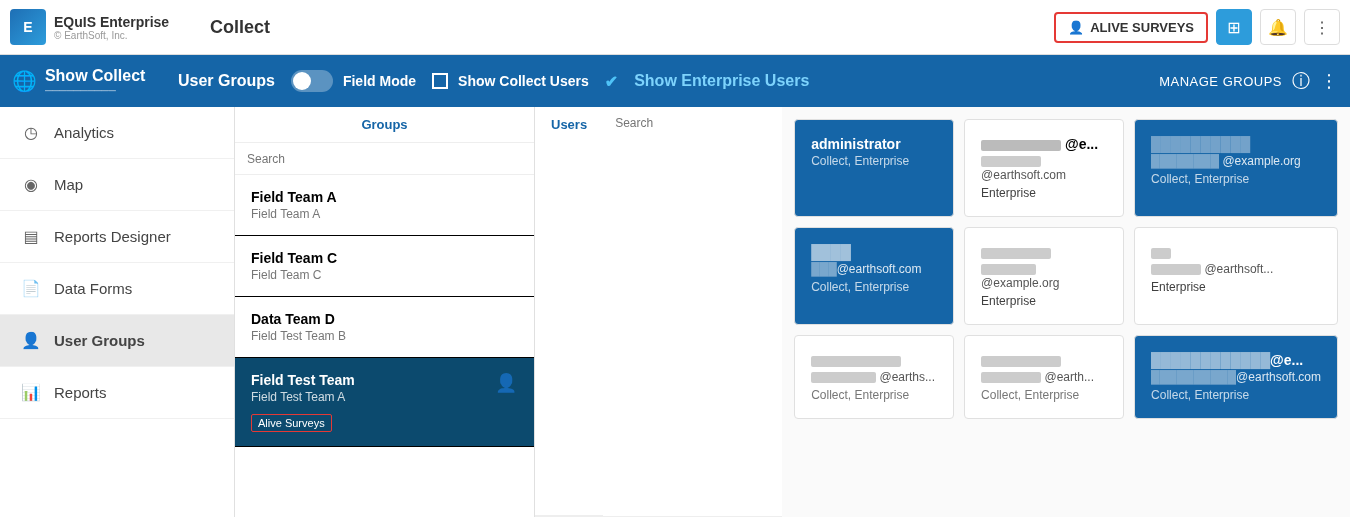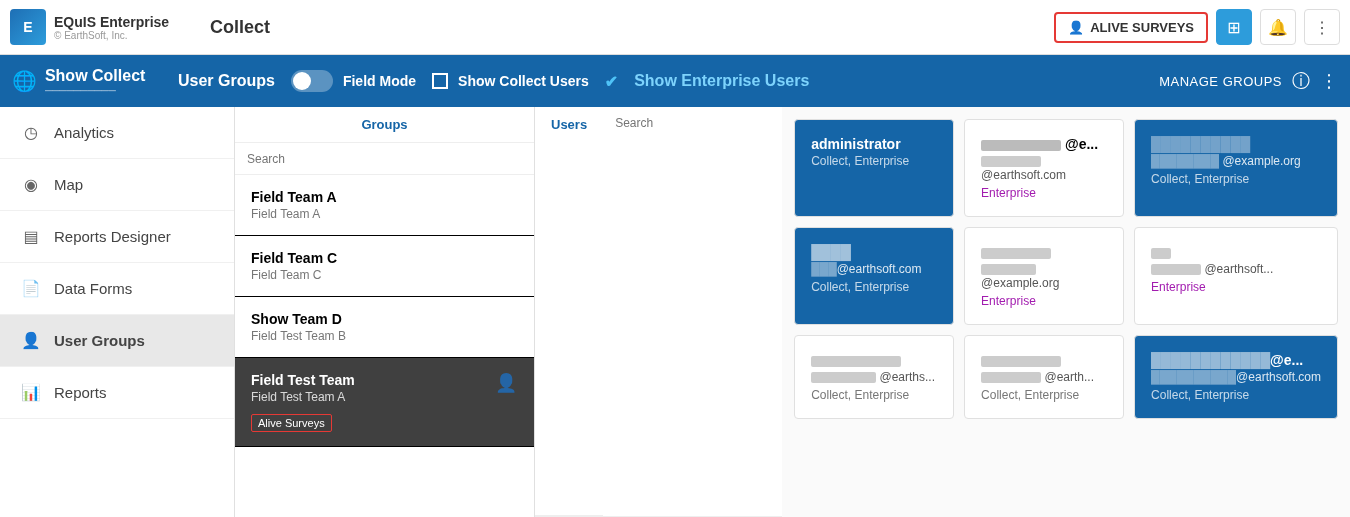--- a/index.html
+++ b/index.html
@@ -107,21 +107,21 @@
     }
     .panel-search input {
       width: 100%; border: none; outline: none; font-size: 12px;
       color: #999; background: transparent;
     }
     .group-list { flex: 1; overflow-y: auto; }
     .group-item {
       padding: 14px 16px; border-bottom: 1px solid #000000;
       cursor: pointer;
     }
-    .group-item.active { background: #404040; color: white; }
+    .group-item.active { background: #0c4a6e; color: white; }
     .group-item-name { font-size: 14px; font-weight: bold; }
     .group-item.active .group-item-name { color: white; }
     .group-item-sub { font-size: 12px; color: #777; margin-top: 2px; }
     .group-item.active .group-item-sub { color: rgba(255,255,255,0.8); }
     .alive-surveys-tag {
       border: 1px solid #e53935; color: white; font-size: 11px;
       padding: 2px 6px; border-radius: 2px; margin-top: 4px; display: inline-block;
     }
     .group-person-icon { font-size: 18px; color: rgba(255,255,255,0.7); }
 
@@ -137,21 +137,21 @@
       background: white; border: 1px solid #e0e0e0; border-radius: 4px;
       padding: 16px; cursor: pointer;
     }
     .user-card.active { background: #1565a7; color: white; }
     .user-card-name { font-size: 14px; font-weight: bold; margin-bottom: 2px; }
     .user-card.active .user-card-name { color: white; }
     .user-card-email { font-size: 12px; color: #555; margin-bottom: 4px; }
     .user-card.active .user-card-email { color: rgba(255,255,255,0.85); }
     .user-card-role { font-size: 12px; color: #777; }
     .user-card.active .user-card-role { color: rgba(255,255,255,0.75); }
-    .user-card-role.enterprise-only { color: #a21caf; font-size: 12px; }
+    .user-card-role.enterprise-only { color: #404040; font-size: 12px; }
     .blurred-text {
       display: inline-block; background: #ccc; color: transparent;
       border-radius: 2px; height: 11px; vertical-align: middle;
     }
 
     .users-col-header {
       text-align: center; font-size: 13px; font-weight: bold; color: #1565a7;
       padding: 10px 16px; background: white; border-bottom: 1px solid #eee;
     }
   </style>
@@ -256,21 +256,21 @@
         <div class="group-list">
           <div class="group-item">
             <div class="group-item-name">Field Team A</div>
             <div class="group-item-sub">Field Team A</div>
           </div>
           <div class="group-item">
             <div class="group-item-name">Field Team C</div>
             <div class="group-item-sub">Field Team C</div>
           </div>
           <div class="group-item">
-            <div class="group-item-name">Show Team D</div>
+            <div class="group-item-name">Data Team D</div>
             <div class="group-item-sub">Field Test Team B</div>
           </div>
           <div class="group-item active">
             <div style="display:flex; justify-content:space-between; align-items:flex-start;">
               <div>
                 <div class="group-item-name">Field Test Team</div>
                 <div class="group-item-sub">Field Test Team A</div>
                 <div style="margin-top:6px;">
                   <span class="alive-surveys-tag">Alive Surveys</span>
                 </div>

